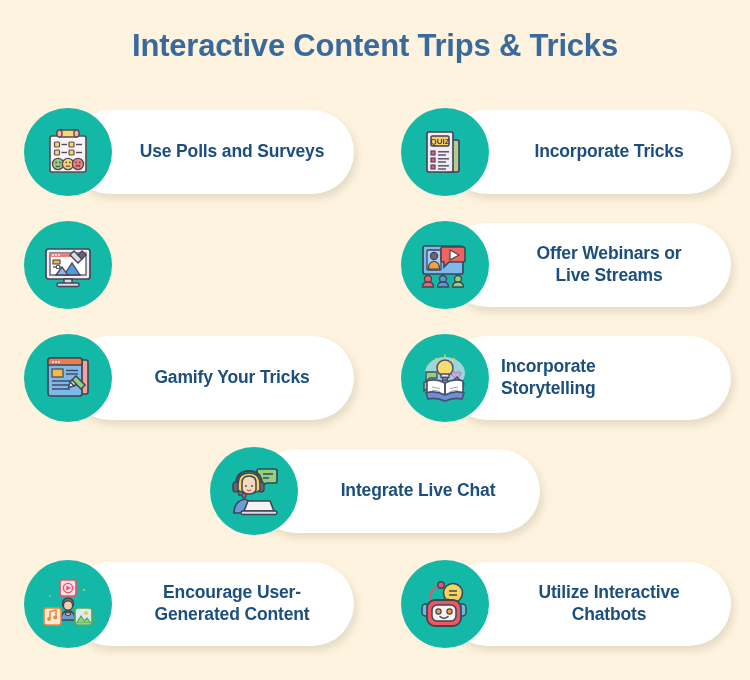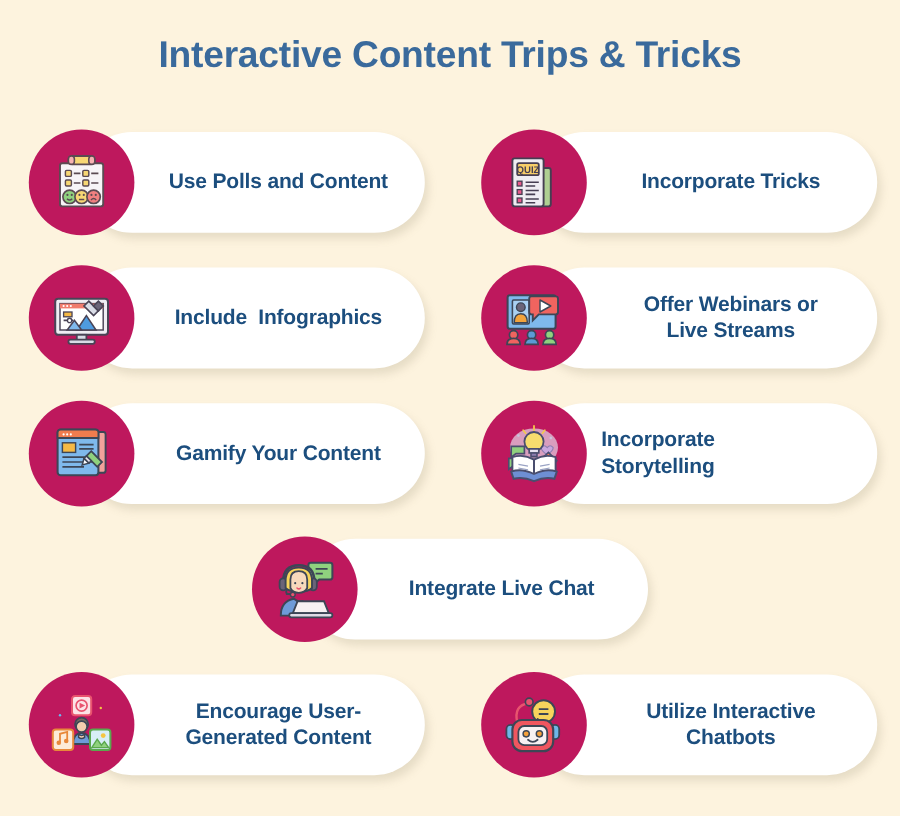--- a/index.html
+++ b/index.html
@@ -97,21 +97,21 @@
   .pill.align-left .label { text-align: left; }
 
   
   .badge {
     position: absolute;
     left: 0;
     top: 0;
     width: 88px;
     height: 88px;
     border-radius: 50%;
-    background: #be185d;
+    background: #14b8a6;
     display: flex;
     align-items: center;
     justify-content: center;
     z-index: 3;
   }
 
   .badge svg { display: block; }
 
   
   .label::first-line { }
@@ -122,21 +122,21 @@
 <div class="page">
 
   <div class="title" data-bind="page.title">Interactive Content Trips &amp; Tricks</div>
 
   <div class="grid">
 
     <div class="row">
 
       <div class="card col-left">
         <div class="pill">
-          <span class="label" data-bind="cards.0.label">Use Polls and Content</span>
+          <span class="label" data-bind="cards.0.label">Use Polls and Surveys</span>
         </div>
         <div class="badge">
           <svg width="56" height="56" viewBox="0 0 56 56">
             <rect x="10" y="12" width="36" height="36" rx="2" fill="#F7F4F7" stroke="#5B4A52" stroke-width="1.6"></rect>
             <rect x="17" y="6" width="22" height="7" rx="3.5" fill="#F7D774" stroke="#5B4A52" stroke-width="1.5"></rect>
             <rect x="17" y="6" width="5" height="7" rx="2.5" fill="#F7B2B2" stroke="#5B4A52" stroke-width="1.3"></rect>
             <rect x="34" y="6" width="5" height="7" rx="2.5" fill="#F7B2B2" stroke="#5B4A52" stroke-width="1.3"></rect>
             <rect x="14.5" y="18" width="5" height="5" rx="1" fill="#F7D774" stroke="#5B4A52" stroke-width="1.2"></rect>
             <rect x="29" y="18" width="5" height="5" rx="1" fill="#F7D774" stroke="#5B4A52" stroke-width="1.2"></rect>
             <rect x="14.5" y="26" width="5" height="5" rx="1" fill="#F7D774" stroke="#5B4A52" stroke-width="1.2"></rect>
@@ -182,23 +182,20 @@
             <line x1="21" y1="45" x2="29" y2="45" stroke="#463E52" stroke-width="1.3"></line>
           </svg>
         </div>
       </div>
 
     </div>
 
     <div class="row">
 
       <div class="card col-left">
-        <div class="pill">
-          <span class="label" data-bind="cards.2.label">Include  Infographics</span>
-        </div>
         <div class="badge">
           <svg width="56" height="56" viewBox="0 0 56 56">
             <rect x="6" y="12" width="44" height="30" rx="2.5" fill="#EFEDF3" stroke="#4A4456" stroke-width="1.7"></rect>
             <rect x="10" y="16" width="36" height="22" fill="#FFFFFF" stroke="#4A4456" stroke-width="1.2"></rect>
             <rect x="10" y="16" width="36" height="4" fill="#F07C6E"></rect>
             <circle cx="13" cy="18" r="0.9" fill="#FFF"></circle>
               <circle cx="16" cy="18" r="0.9" fill="#FFF"></circle>
               <circle cx="19" cy="18" r="0.9" fill="#FFF"></circle>
             <path d="M24 38 L32 26 L40 38 Z" fill="#4E9BE0" stroke="#4A4456" stroke-width="1.3"></path>
             <path d="M16 38 L22 30 L28 38 Z" fill="#7FB9EC" stroke="#4A4456" stroke-width="1.3"></path>
@@ -235,21 +232,21 @@
           </svg>
         </div>
       </div>
 
     </div>
 
     <div class="row">
 
       <div class="card col-left">
         <div class="pill">
-          <span class="label" data-bind="cards.4.label">Gamify Your Content</span>
+          <span class="label" data-bind="cards.4.label">Gamify Your Tricks</span>
         </div>
         <div class="badge">
           <svg width="56" height="56" viewBox="0 0 56 56">
             <rect x="16" y="10" width="32" height="34" rx="2" fill="#F2A29B" stroke="#3D4656" stroke-width="1.6"></rect>
             <rect x="8" y="8" width="34" height="38" rx="2.5" fill="#7FB9EC" stroke="#3D4656" stroke-width="1.7"></rect>
             <path d="M8 10.5 a2.5 2.5 0 0 1 2.5 -2.5 h29 a2.5 2.5 0 0 1 2.5 2.5 v4.5 h-34 z" fill="#F07C4E" stroke="#3D4656" stroke-width="1.5"></path>
             <circle cx="13" cy="12" r="0.9" fill="#FFF"></circle>
               <circle cx="16" cy="12" r="0.9" fill="#FFF"></circle>
               <circle cx="19" cy="12" r="0.9" fill="#FFF"></circle>
             <rect x="12" y="19" width="11" height="8" fill="#F5B945" stroke="#3D4656" stroke-width="1.2"></rect>

